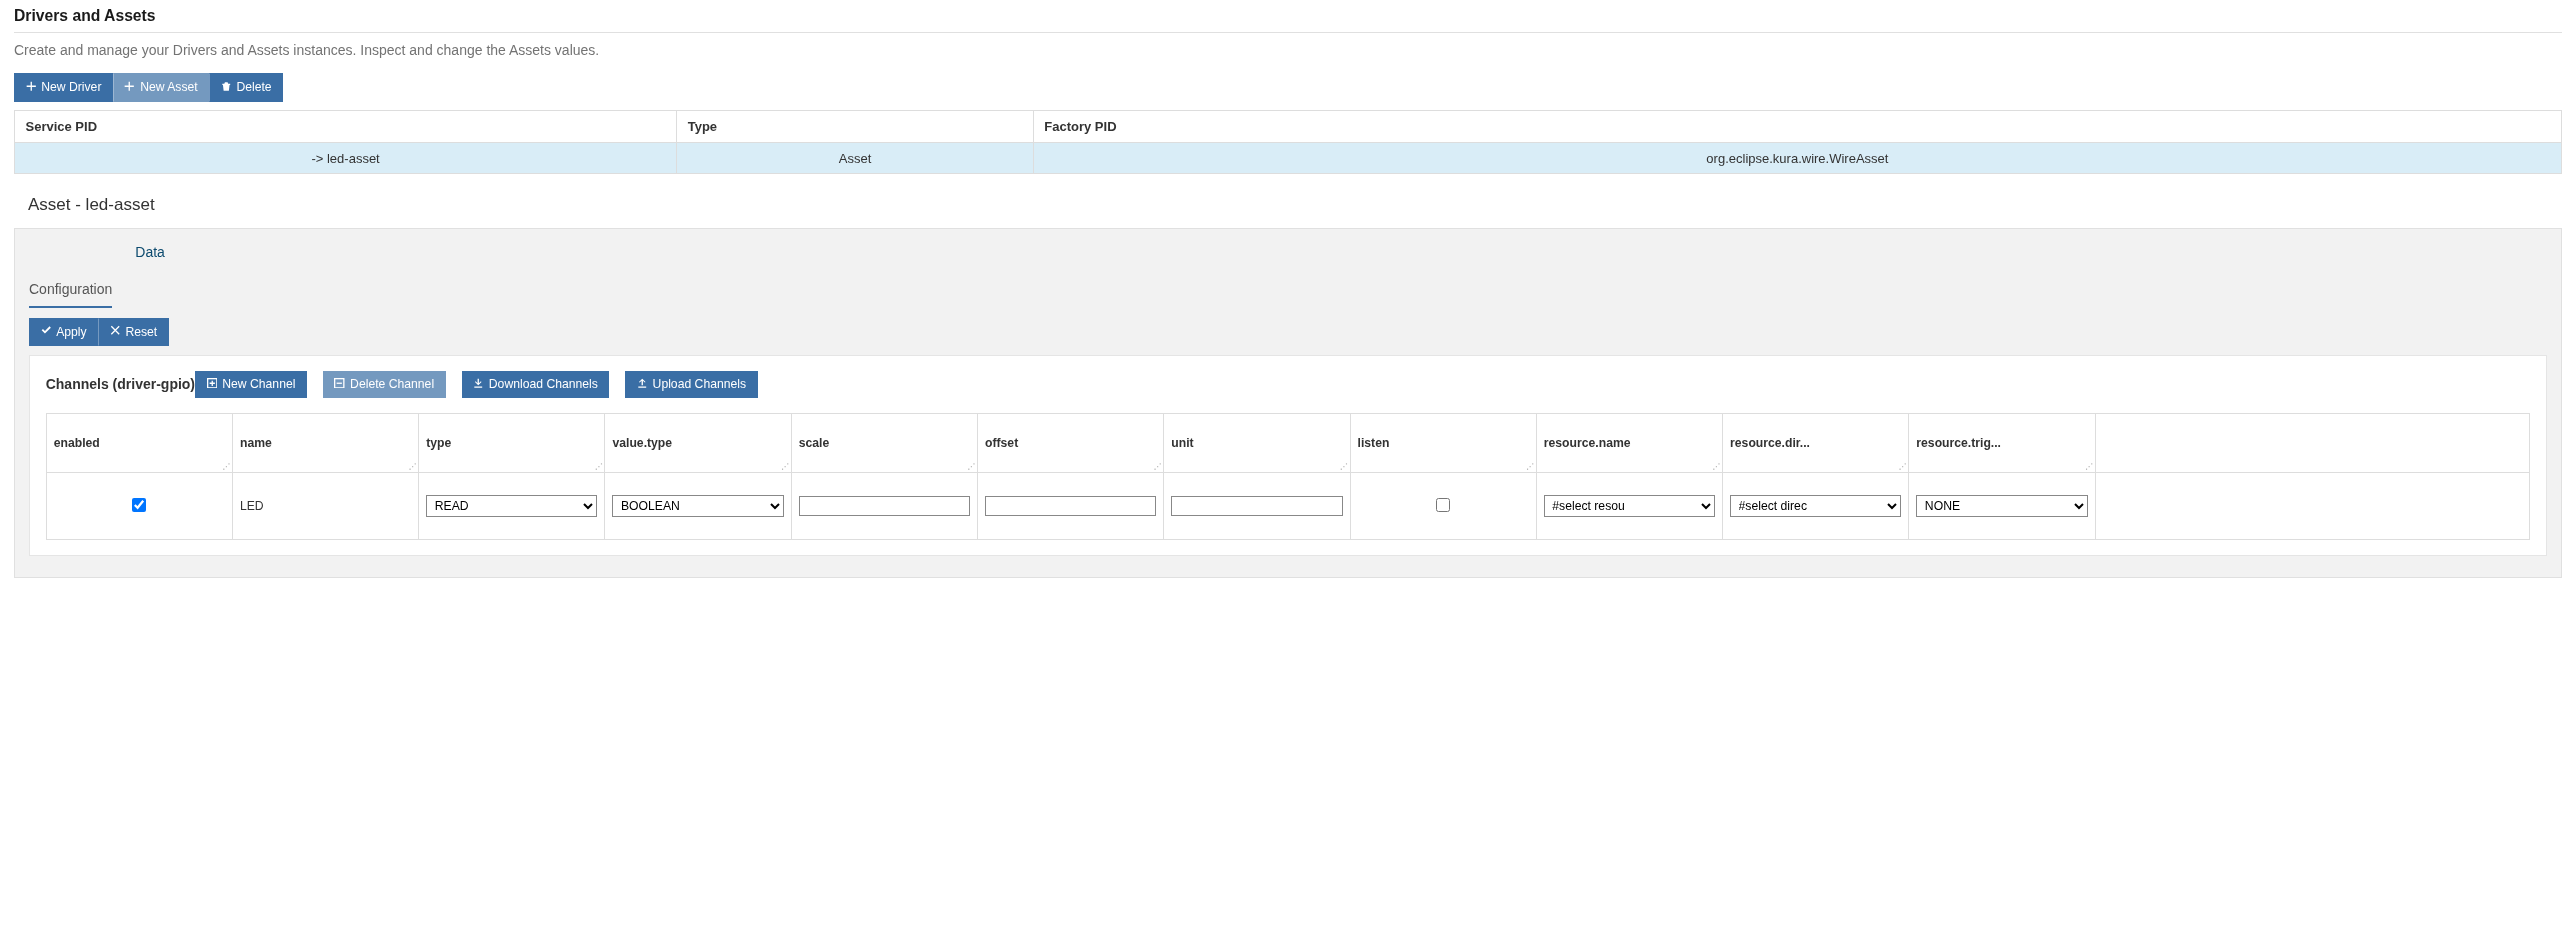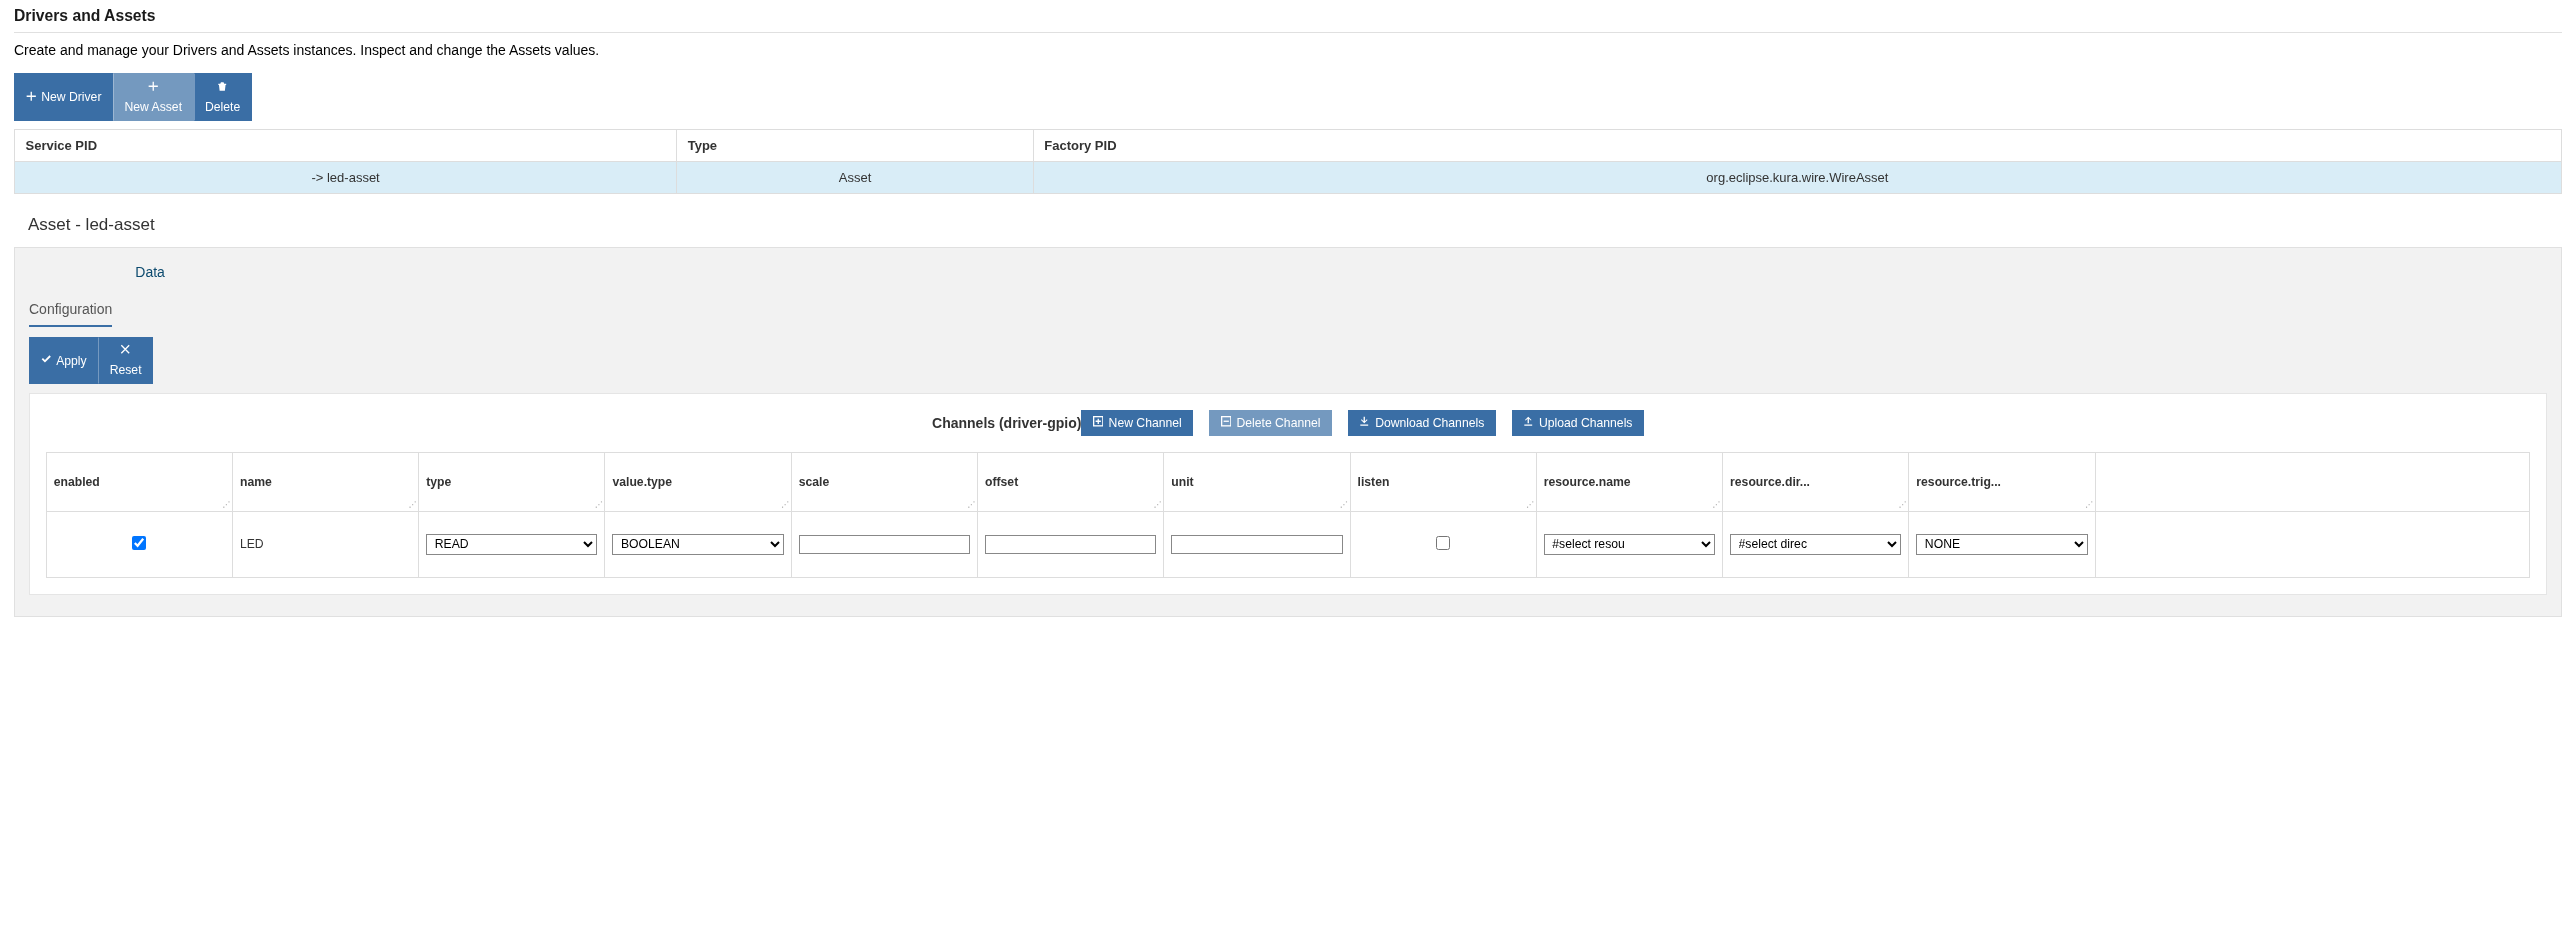--- a/index.html
+++ b/index.html
@@ -16,38 +16,38 @@
     color: #1a1a1a;
     margin-bottom: 7px;
   }
   hr.divider {
     border: none;
     border-top: 0.9px solid #e0e0e0;
     margin: 5.2px 0 8.7px 0;
   }
   .subtitle {
     font-size: 14px;
-    color: #000000;
+    color: #737373;
     margin-bottom: 15.7px;
   }
   .btn-group { display: inline-flex; }
   .btn {
     display: inline-flex;
     align-items: center;
     gap: 5.2px;
     padding: 6.1px 10.5px;
     font-size: 12.2px;
     border: 0.9px solid transparent;
     cursor: pointer;
     color: #fff;
     background: #3a6ea5;
     white-space: nowrap;
   }
   .btn.disabled { opacity: 0.7; cursor: default; }
-  .btn-group .btn + .btn { border-left: 0.9px solid rgba(255,255,255,0.3); flex-direction: column; }
+  .btn-group .btn + .btn { border-left: 0.9px solid rgba(255,255,255,0.3); }
   .btn .icon { display:inline-block; }
   .btn-row { margin-bottom: 8.7px; }
   table.grid {
     width: 100%;
     border-collapse: collapse;
     border: 0.9px solid #ddd;
     margin-bottom: 21px;
   }
   table.grid th, table.grid td {
     text-align: left;
@@ -87,21 +87,21 @@
     margin-top: 37px;
   }
   .inner-box {
     background: #fff;
     border: 0.9px solid #e5e5e5;
     padding: 15.7px 15.7px;
   }
   .channels-header {
     display: flex;
     align-items: center;
-    justify-content: center;
+    justify-content: flex-start;
     margin-bottom: 15.7px;
   }
   .channels-title {
     font-size: 14px;
     font-weight: 600;
   }
   .ch-btn-group { display: flex; gap: 16px; flex-wrap: wrap; }
   .ch-btn-group .btn { padding: 5.2px 10.5px; font-size:12.2px; }
   .channel-table {
     width: 100%;

